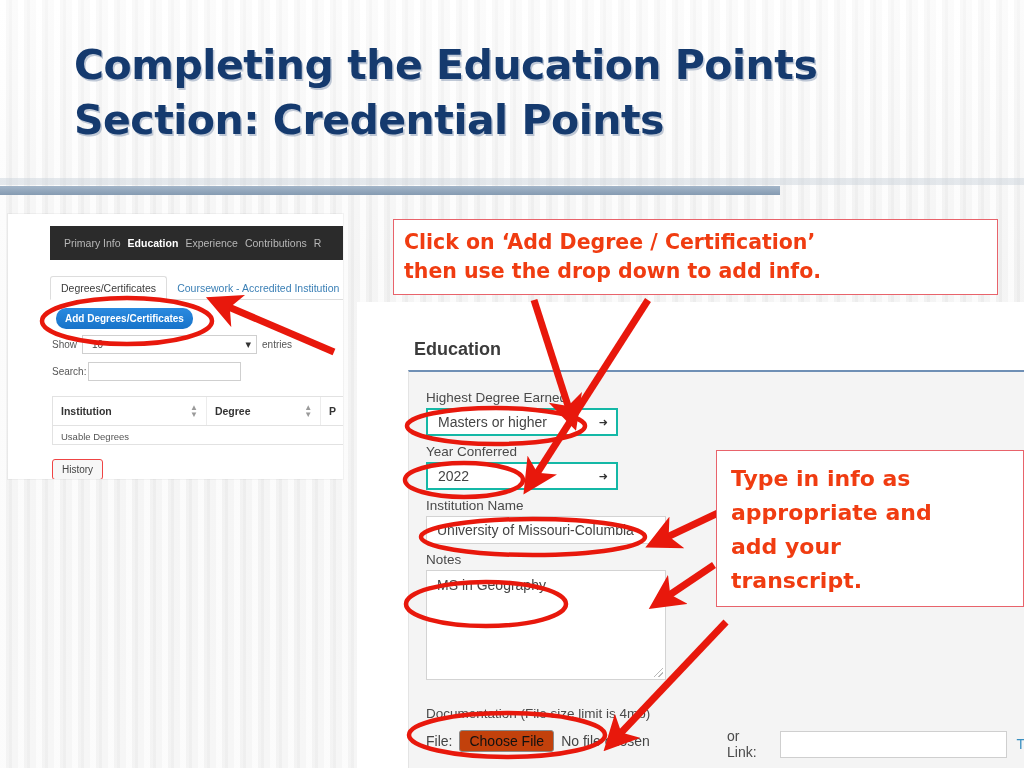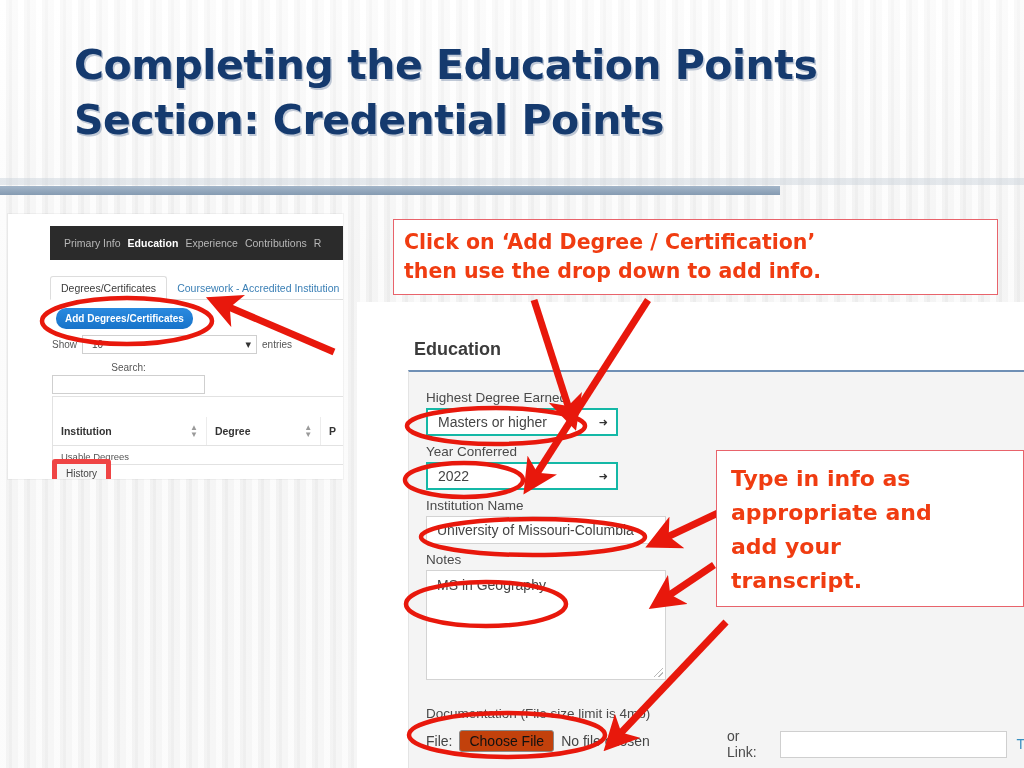--- a/index.html
+++ b/index.html
@@ -92,49 +92,48 @@
     display:flex; align-items:center; gap:5px;
     font-size:10px; color:#555;
   }
   #ls-show-select{
     width:175px; height:19px; border:1px solid #cfcfcf; background:#fff;
     font-size:10px; color:#444; display:flex; align-items:center;
     justify-content:space-between; padding:0 5px 0 9px;
   }
   #ls-searchrow{
     position:absolute; left:44px; top:148px; display:flex; align-items:center; gap:2px;
-    font-size:10px; color:#555;flex-direction:column;
+    font-size:10px; color:#555;
   }
   #ls-search-input{
     width:153px; height:19px; border:1px solid #cfcfcf; background:#fff;
   }
 
   #ls-table{
     position:absolute; left:44px; top:182px; width:298px;
     border:1px solid #e2e2e2; background:#fff;
   }
   #ls-thead{ display:flex; border-bottom:1px solid #e2e2e2; }
   .ls-th{
     font-size:10.5px; font-weight:bold; color:#333;
     padding:7px 8px; display:flex; align-items:center;
     justify-content:space-between;
     border-right:1px solid #ececec;
-    margin-top:20px;
   }
   .ls-th:nth-child(1){ width:155px; }
   .ls-th:nth-child(2){ width:115px; }
   .ls-th:nth-child(3){ width:28px; border-right:none; }
   .sort-ico{ font-size:8px; color:#9a9a9a; line-height:7px; text-align:center; }
   #ls-tbody{ }
   .ls-td{ font-size:9.5px; color:#555; padding:8px; }
 
   #ls-history{
     position:absolute; left:44px; top:245px;
     font-size:10px; color:#444;
-    border:5px solid #ef4444; background:#f7f7f7;
+    border:1px solid #ef4444; background:#f7f7f7;
     padding:4px 9px; border-radius:3px;
   }
 
   
   #right-shot{
     position:absolute; left:357px; top:302px; width:667px; height:466px;
     background:#ffffff; overflow:hidden;
   }
   #rs-heading{
     position:absolute; left:57px; top:37px;

